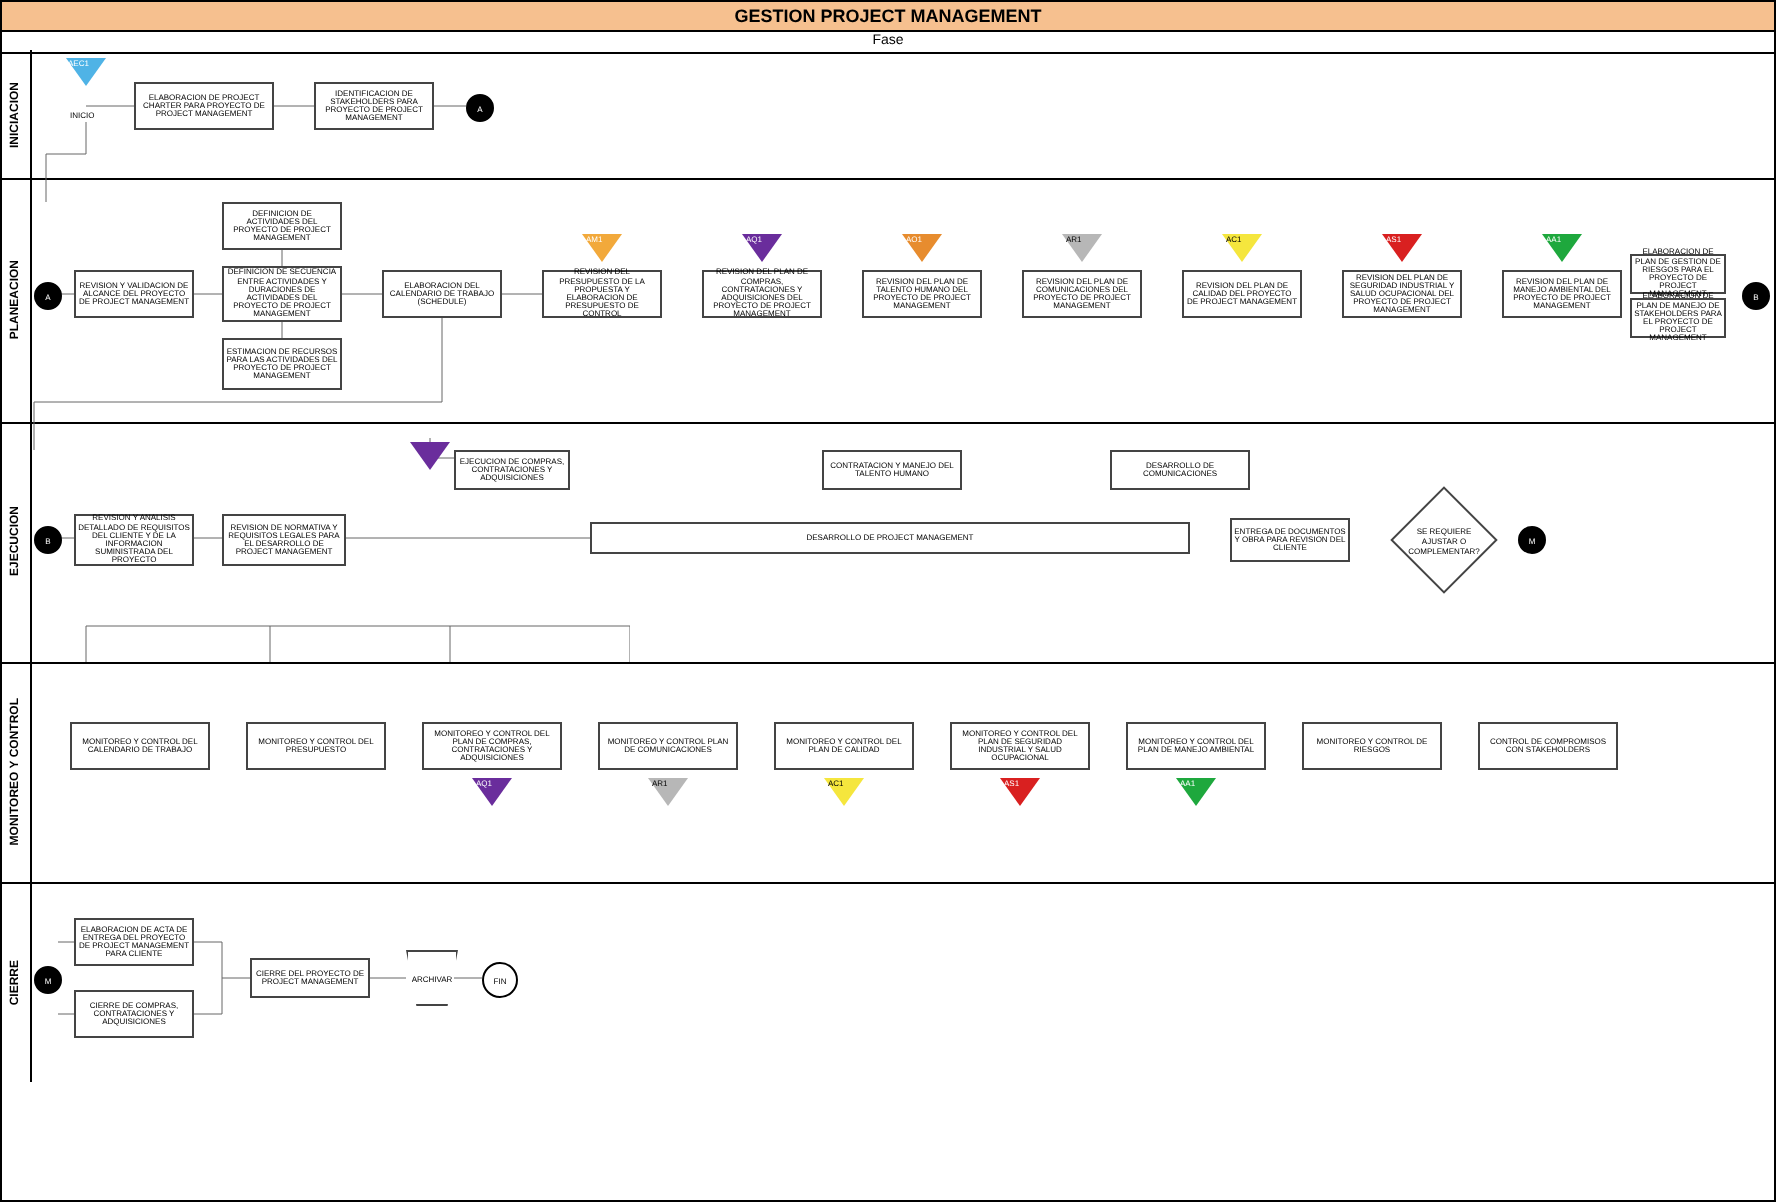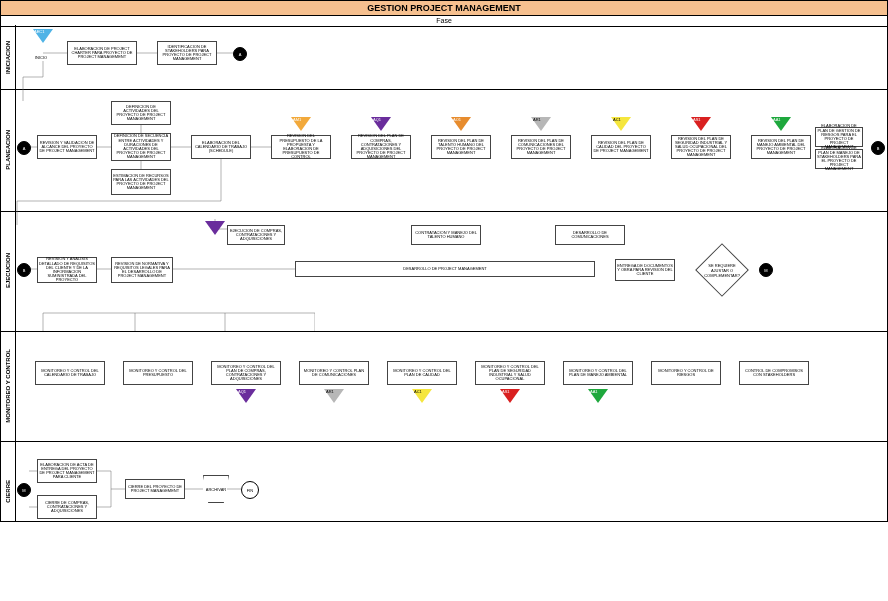--- a/index.html
+++ b/index.html
@@ -1,16 +1,16 @@
 <!DOCTYPE html>
 <html><head>
 <meta charset="utf-8">
 <style>
   html,body{margin:0;padding:0;background:#fff;font-family:Arial,sans-serif;font-size:6px;color:#000}
-  .container{width:888px;height:522px;position:relative;border:1px solid #000;box-sizing:border-box}
+  .container{width:888px;height:601px;position:relative;border:1px solid #000;box-sizing:border-box}
   .title-bar{height:14px;background:#f6c08f;border-bottom:1px solid #000;text-align:center;font-weight:bold;font-size:9px;line-height:14px}
   .sub-bar{height:10px;border-bottom:1px solid #000;text-align:center;font-size:7px;line-height:10px}
   .lanes{position:absolute;top:24px;left:0;right:0;bottom:0}
   .lane{position:absolute;left:0;right:0;border-bottom:1px solid #000}
   .lane-label{position:absolute;left:0;top:0;bottom:0;width:14px;border-right:1px solid #000;display:flex;align-items:center;justify-content:center}
   .lane-label span{writing-mode:vertical-rl;transform:rotate(180deg);font-size:6px;font-weight:bold}
   .lane-body{position:absolute;left:14px;right:0;top:0;bottom:0}
   .box{position:absolute;background:#fff;border:1px solid #444;font-size:4px;line-height:1.05;text-align:center;display:flex;align-items:center;justify-content:center;padding:1px;box-sizing:border-box}
   .circle{position:absolute;border:1px solid #000;border-radius:50%;display:flex;align-items:center;justify-content:center;font-size:4px;background:#fff}
   .circle.black{background:#000;color:#fff}

